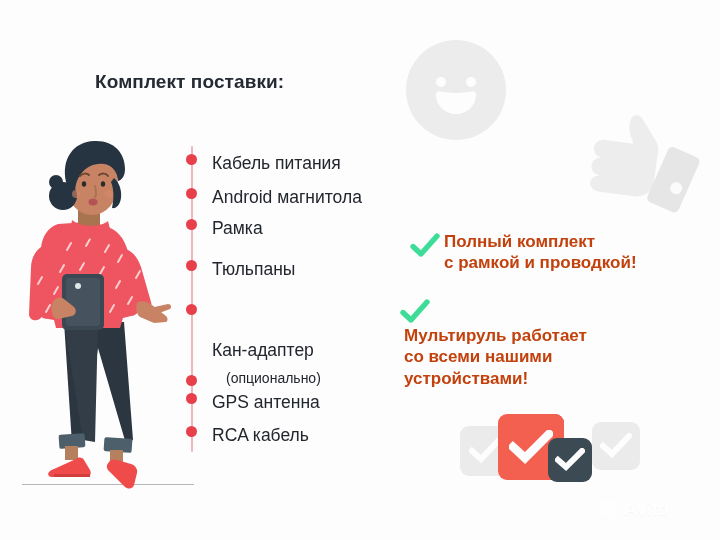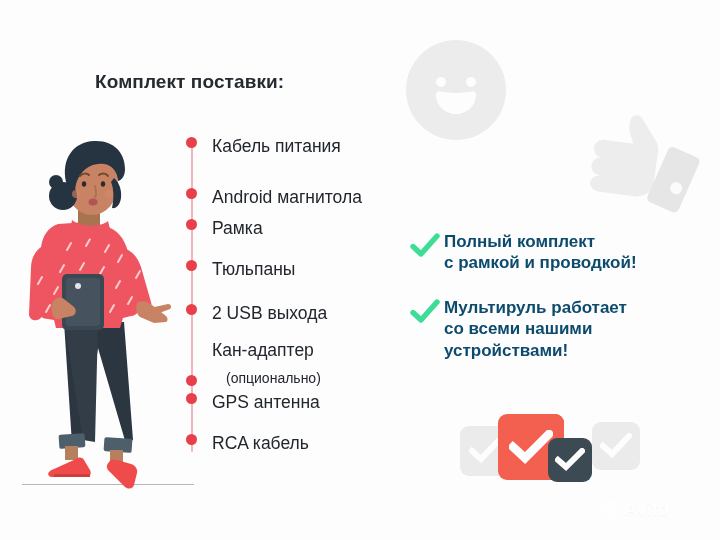--- a/index.html
+++ b/index.html
@@ -38,24 +38,24 @@
   }
   .item-text { margin-left:15px; color:#22262d; line-height:1.12; }
   .item-main { font-size:17.5px; white-space:nowrap; }
   .item-sub  { font-size:14px; margin-left:14px; margin-top:10px; white-space:nowrap; }
 
   
   .benefit { position:absolute; display:flex; align-items:flex-start; }
   .benefit-check { flex:none; width:30px; height:26px; margin-top:2px; }
   .benefit-text {
     margin-left:4px; font-size:17px; font-weight:bold;
-    color:#0c4a6e; line-height:1.26; white-space:pre-line;
+    color:#c2410c; line-height:1.26; white-space:pre-line;
   }
   #benefit-0 { left:410px; top:231px; }
-  #benefit-1 { left:410px; top:297px; }
+  #benefit-1 { left:400px; top:297px;flex-direction:column; }
 
   
   #checkbox-cluster { position:absolute; left:460px; top:412px; width:180px; height:70px; }
   .cb-card { position:absolute; border-radius:9px; }
   .cb-gray-l { left:0;    top:14px; width:50px; height:50px; background:#ebebeb; }
   .cb-gray-r { left:132px;top:10px; width:48px; height:48px; background:#ebebeb; }
   .cb-coral  { left:38px; top:2px;  width:66px; height:66px; background:#f4604f; }
   .cb-coral-shadow { left:60px; top:2px; width:44px; height:58px; background:#c2412f; border-radius:9px; }
   .cb-navy   { left:88px; top:26px; width:44px; height:44px; background:#3c4a54; }
   .cb-navy-shadow { left:112px; top:28px; width:20px; height:40px; background:#2b353d; border-radius:9px; }
@@ -99,21 +99,21 @@
       <rect x="96" y="40" width="34" height="60" rx="5" fill="#e6e6e6" transform="rotate(16 113 70)"></rect>
       <circle cx="117" cy="78" r="6" fill="#fbfbfb"></circle>
     </g>
   </svg>
 
   <div id="page-title">Комплект поставки:</div>
 
   <div id="timeline-line"></div>
 
   <div id="spec-list">
-      <div class="list-item" style="top: 9px;">
+      <div class="list-item" style="top: 26px;">
         <span class="bullet"></span>
         <div class="item-text">
           <div class="item-main">Кабель питания</div>
         </div>
       </div>
       <div class="list-item" style="top: 60px;">
         <span class="bullet"></span>
         <div class="item-text">
           <div class="item-main">Android магнитола</div>
         </div>
@@ -125,38 +125,35 @@
         </div>
       </div>
       <div class="list-item" style="top: 132px;">
         <span class="bullet"></span>
         <div class="item-text">
           <div class="item-main">Тюльпаны</div>
         </div>
       </div>
       <div class="list-item" style="top: 176px;">
         <span class="bullet"></span>
-        <div class="item-text">
-          <div class="item-main">2 USB выхода</div>
-        </div>
       </div>
       <div class="list-item" style="top: 213px; align-items: flex-end;">
         <span class="bullet"></span>
         <div class="item-text">
           <div class="item-main">Кан-адаптер</div>
           <div class="item-sub">(опционально)</div>
         </div>
       </div>
       <div class="list-item" style="top: 265px;">
         <span class="bullet"></span>
         <div class="item-text">
           <div class="item-main">GPS антенна</div>
         </div>
       </div>
-      <div class="list-item" style="top: 306px;">
+      <div class="list-item" style="top: 298px;">
         <span class="bullet"></span>
         <div class="item-text">
           <div class="item-main">RCA кабель</div>
         </div>
       </div>
     </div>
 
   <div class="benefit" id="benefit-0">
     <svg class="benefit-check" viewBox="0 0 30 26">
       <path d="M3 13.5 L11 21 L27 3" stroke="#3ddc97" stroke-width="5.4" fill="none" stroke-linecap="round" stroke-linejoin="round"></path>

